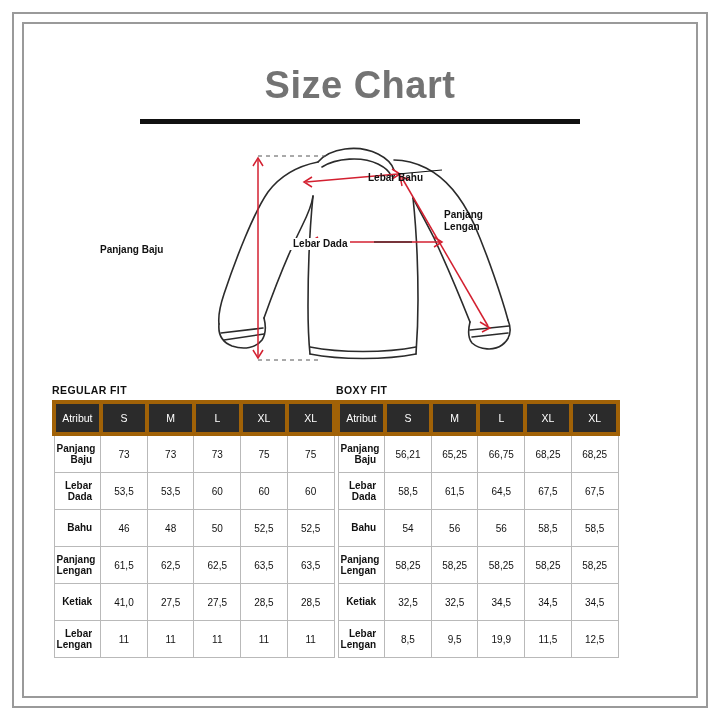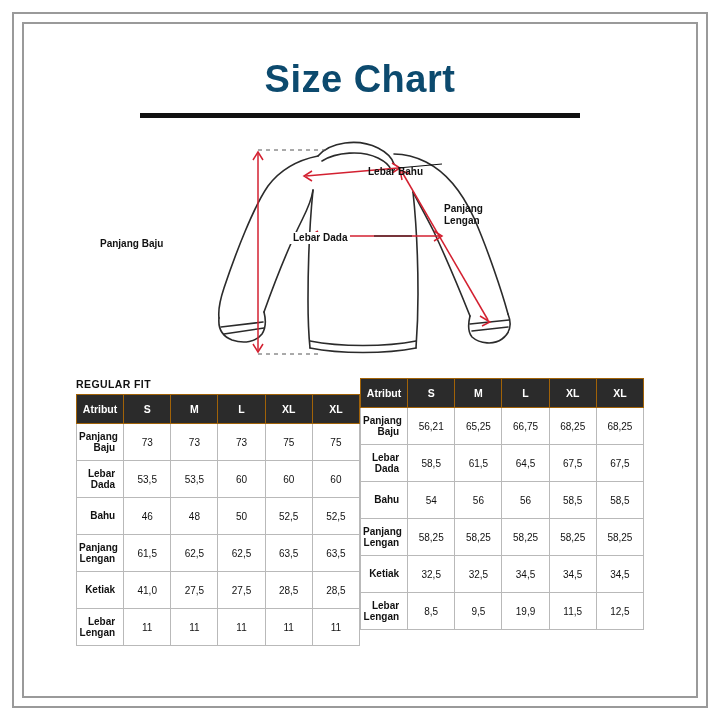--- a/index.html
+++ b/index.html
@@ -51,22 +51,22 @@
     bottom: 34px;
     box-sizing: border-box;
   }
 
   
   .title {
     text-align: center;
     font-size: 38px;
     font-weight: bold;
     letter-spacing: 0.5px;
-    margin-top: 24px;
-    color: #0c4a6e;
+    margin-top: 30px;
+    color: #737373;
   }
   .title-rule {
     margin: 12px auto 0 auto;
     width: 440px;
     height: 5px;
     background: #111;
   }
 
   
   .illus {
@@ -76,21 +76,21 @@
     margin-top: 6px;
   }
   .illus svg {
     display: block;
     margin: 0 auto;
   }
 
   
   .tables {
     display: flex;
-    justify-content: center;
+    justify-content: flex-start;
     margin-top: 2px;
     padding: 0 18px;
     box-sizing: border-box;
   }
   .table-block {
     width: 284px;
   }
   .fit-label {
     font-size: 10.5px;
     font-weight: bold;
@@ -109,22 +109,22 @@
     font-size: 10px;
     text-align: center;
     vertical-align: middle;
     height: 34px;
     padding: 1px 2px;
     color: #111;
   }
   table.size-table thead th {
     background: #2b2b2b;
     color: #ffffff;
-    font-weight: bold;
-    border: 1px solid #a16207;
+    font-weight: normal;
+    border: 4px solid #a16207;
     height: 26px;
     font-size: 10.5px;
   }
   table.size-table tbody td:first-child {
     text-align: right;
     font-weight: bold;
     padding-right: 8px;
     width: 88px;
     line-height: 1.15;
   }
@@ -295,20 +295,21 @@
               <td>11</td>
               <td>11</td>
               <td>11</td>
               <td>11</td>
             </tr>
           </tbody>
         </table>
       </div>
 
       <div class="table-block">
+        <div class="fit-label">BOXY FIT</div>
         <table class="size-table">
           <thead>
             <tr>
               <th>Atribut</th>
               <th>S</th>
               <th>M</th>
               <th>L</th>
               <th>XL</th>
               <th>XL</th>
             </tr>

